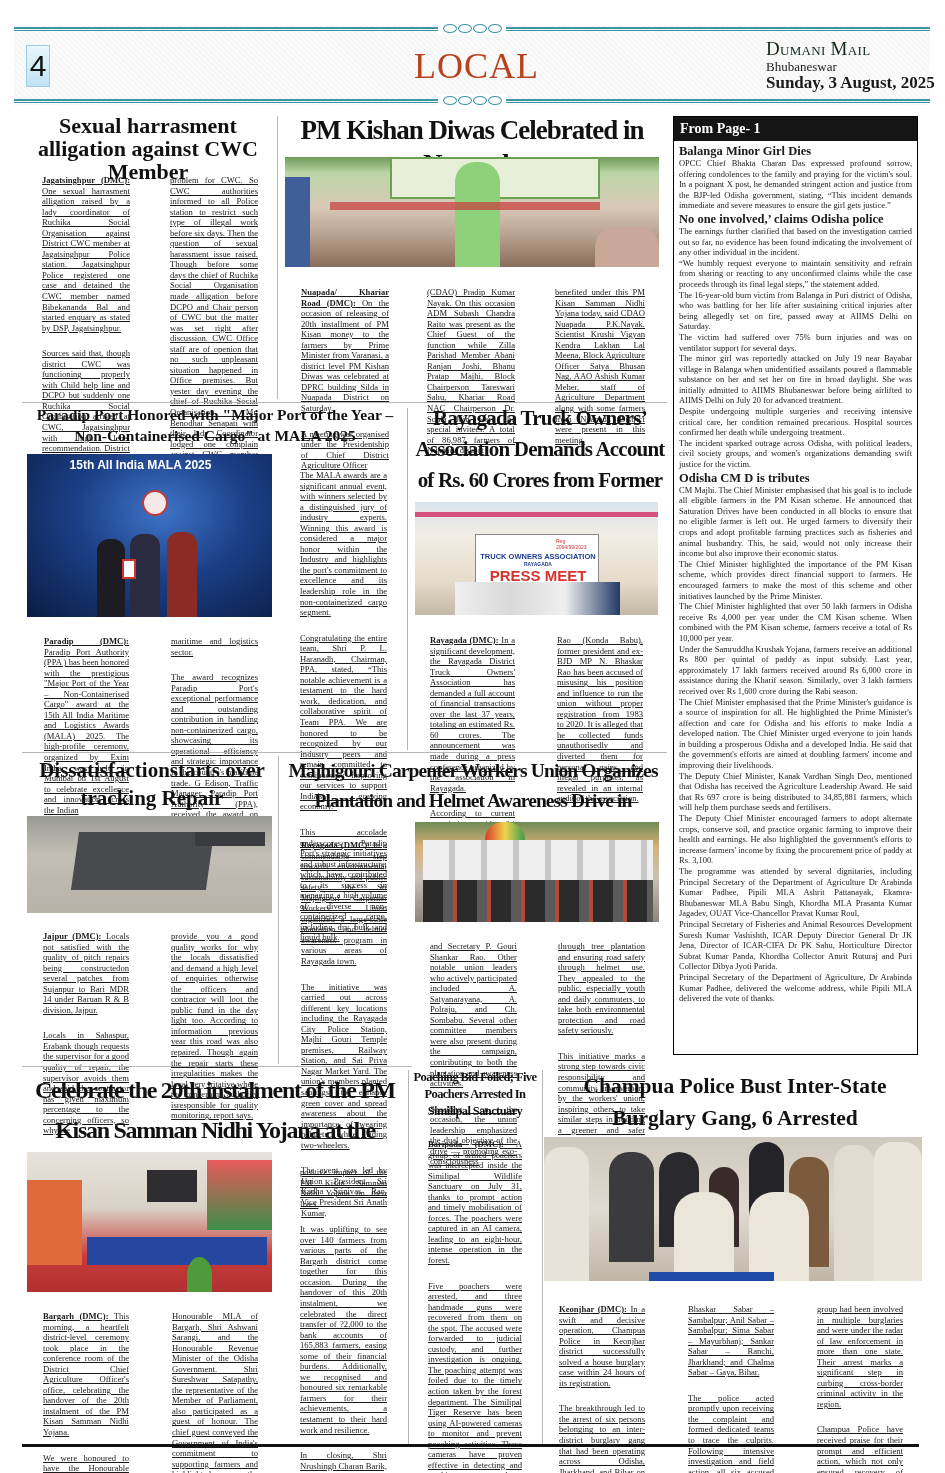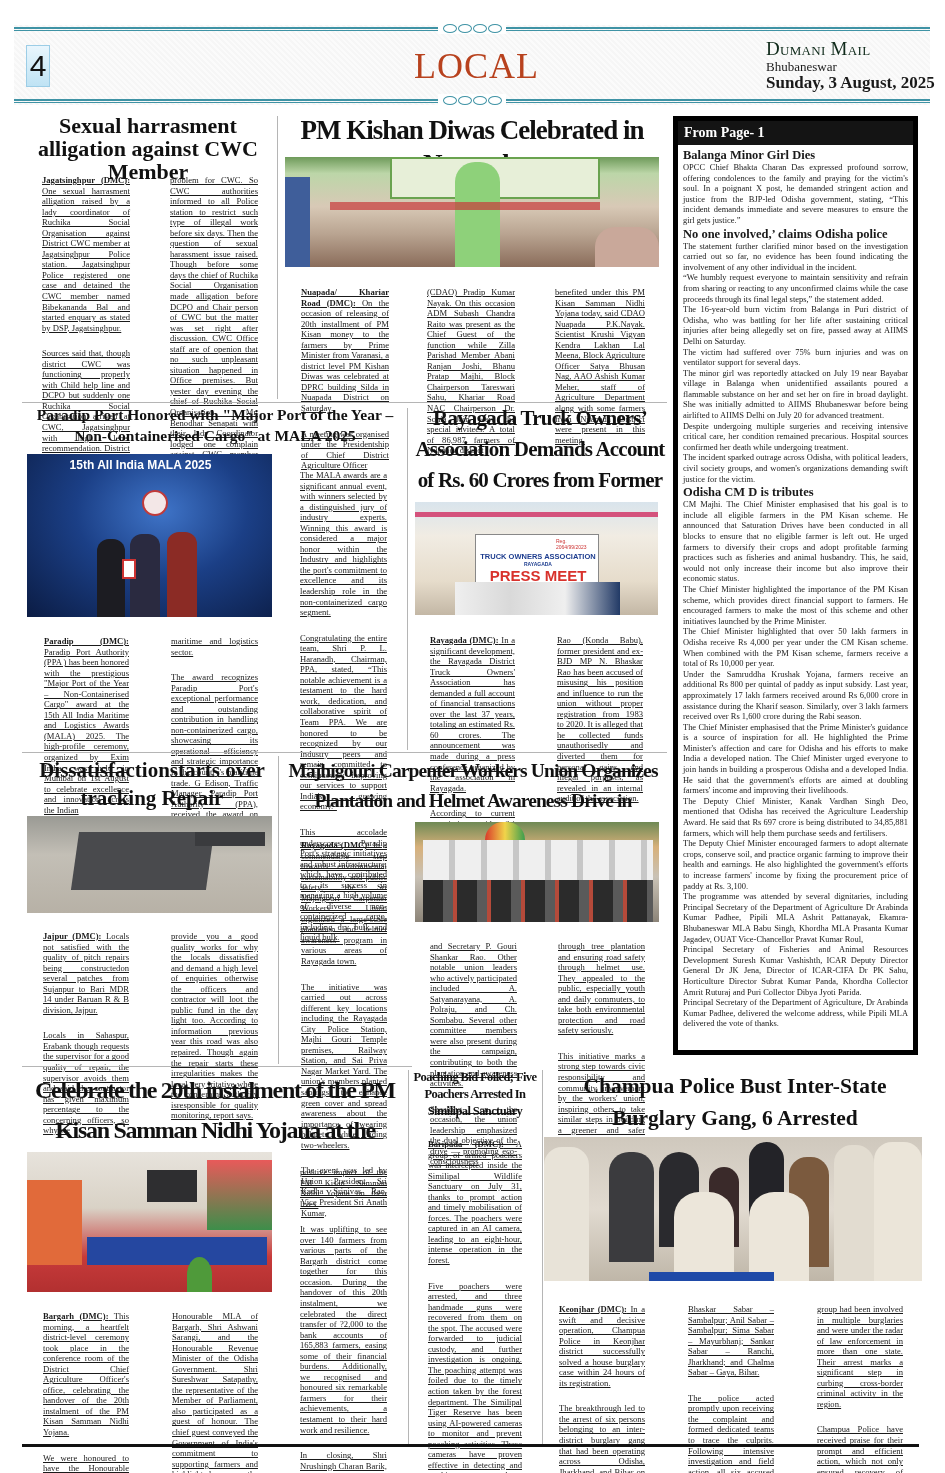--- a/index.html
+++ b/index.html
@@ -32,21 +32,21 @@
   .hl.cond{font-family:"Liberation Serif",serif;transform-origin:center;}
   .body{font-size:8.6px;line-height:10.55px;text-align:justify;}
   .body p{margin:15px;text-decoration:underline;}
   .body b{font-weight:bold;}
   .col{position:absolute;}
   .photo{position:absolute;overflow:hidden;}
   .vline{position:absolute;width:1px;background:#b5b5b5;}
   .hline{position:absolute;height:1px;background:#b5b5b5;}
 
   
-  .sidebox{position:absolute;left:673px;top:116px;width:245px;height:939px;border:5px solid #000000;}
+  .sidebox{position:absolute;left:673px;top:116px;width:245px;height:939px;border:1px solid #000000;}
   .sidebox .hdr{background:#141414;color:#fff;font-weight:bold;font-size:14px;padding:2px 6px;height:24px;line-height:20px;}
   .sidebox .inner{padding:2px 5px 0 5px;}
   .sidebox h3{font-size:12.5px;font-weight:bold;line-height:14px;margin-top:1px;}
   .sidebox .t{font-size:8.45px;line-height:10.6px;text-align:justify;}
 
   .thickrule{position:absolute;height:3px;background:#111;}
 </style>
 </head>
 <body>
 
@@ -193,21 +193,21 @@
   </div>
 </div>
 <div class="hline" style="left:22px;top:1066px;width:390px;"></div>
 
 <div class="sidebox">
   <div class="hdr">From Page- 1</div>
   <div class="inner" id="sidebar-inner">
     <h3>Balanga Minor Girl Dies</h3>
     <p class="t">OPCC Chief Bhakta Charan Das expressed profound sorrow, offering condolences to the family and praying for the victim's soul. In a poignant X post, he demanded stringent action and justice from the BJP-led Odisha government, stating, “This incident demands immediate and severe measures to ensure the girl gets justice.”</p>
     <h3>No one involved,’ claims Odisha police</h3>
-    <p class="t">The statement further clarified minor based on the investigation carried out so far, no evidence has been found indicating the involvement of any other individual in the incident.</p>
+    <p class="t">The earnings further clarified that based on the investigation carried out so far, no evidence has been found indicating the involvement of any other individual in the incident.</p>
     <p class="t">“We humbly request everyone to maintain sensitivity and refrain from sharing or reacting to any unconfirmed claims while the case proceeds through its final legal steps,” the statement added.</p>
     <p class="t">The 16-year-old burn victim from Balanga in Puri district of Odisha, who was battling for her life after sustaining critical injuries after being allegedly set on fire, passed away at AIIMS Delhi on Saturday.</p>
     <p class="t">The victim had suffered over 75% burn injuries and was on ventilator support for several days.</p>
     <p class="t">The minor girl was reportedly attacked on July 19 near Bayabar village in Balanga when unidentified assailants poured a flammable substance on her and set her on fire in broad daylight. She was initially admitted to AIIMS Bhubaneswar before being airlifted to AIIMS Delhi on July 20 for advanced treatment.</p>
     <p class="t">Despite undergoing multiple surgeries and receiving intensive critical care, her condition remained precarious. Hospital sources confirmed her death while undergoing treatment.</p>
     <p class="t">The incident sparked outrage across Odisha, with political leaders, civil society groups, and women's organizations demanding swift justice for the victim.</p>
     <h3>Odisha CM D is tributes</h3>
     <p class="t">CM Majhi. The Chief Minister emphasised that his goal is to include all eligible farmers in the PM Kisan scheme. He announced that Saturation Drives have been conducted in all blocks to ensure that no eligible farmer is left out. He urged farmers to diversify their crops and adopt profitable farming practices such as fisheries and animal husbandry. This, he said, would not only increase their income but also improve their economic status.</p>
     <p class="t">The Chief Minister highlighted the importance of the PM Kisan scheme, which provides direct financial support to farmers. He encouraged farmers to make the most of this scheme and other initiatives launched by the Prime Minister.</p>
     <p class="t">The Chief Minister highlighted that over 50 lakh farmers in Odisha receive Rs 4,000 per year under the CM Kisan scheme. When combined with the PM Kisan scheme, farmers receive a total of Rs 10,000 per year.</p>

